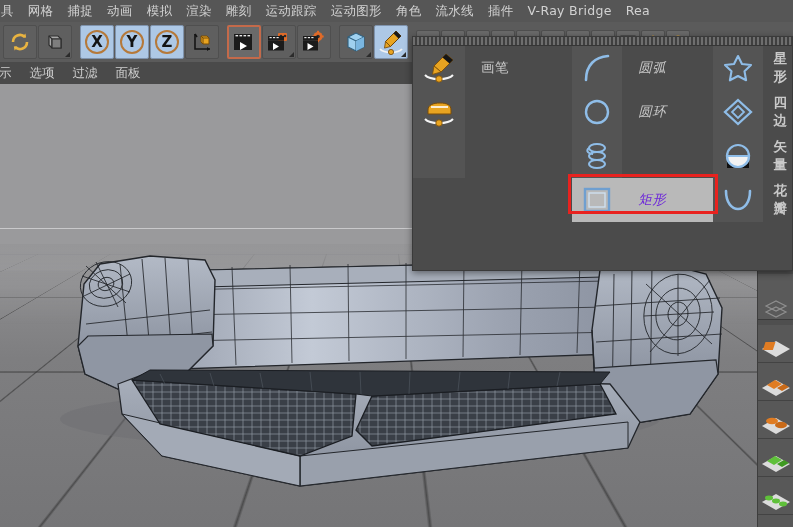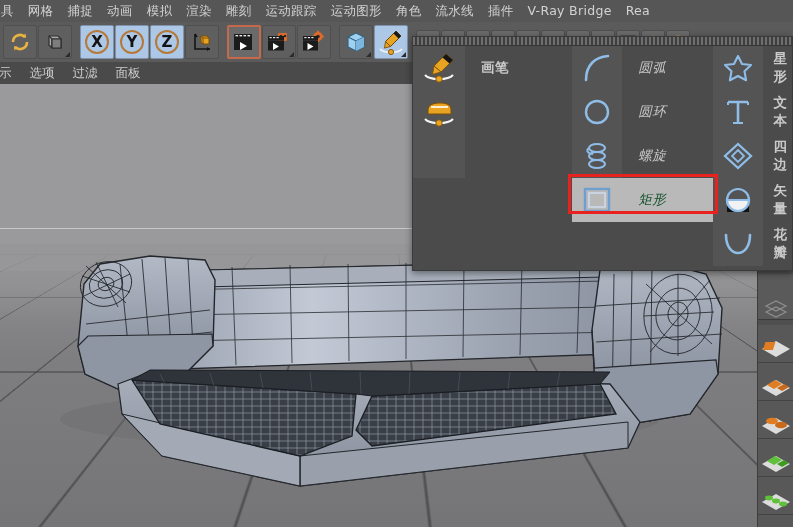--- a/index.html
+++ b/index.html
@@ -124,38 +124,38 @@
     box-shadow:0 2px 7px rgba(0,0,0,.45);
   }
   .pophandle{
     height:9px; width:100%;
     background:
       repeating-linear-gradient(to right,#6e6e6e 0 2px, #3f3f3f 2px 4px);
     border-bottom:1px solid #353535;
   }
   .popbody{ display:flex; height:226px; }
   .popcol{ display:flex; flex-direction:column; }
-  .popcol.c1{ width:160px;font-weight:bold; }
+  .popcol.c1{ width:160px; }
   .popcol.c2{ width:142px;font-style:italic; }
   .popcol.c3{ width:79px;font-weight:bold; }
   .prow{
     display:flex; align-items:center; height:44px; position:relative;
   }
   .picell{
     width:50px; height:44px; background:#545454;
     display:flex; align-items:center; justify-content:center;
     flex:0 0 50px;
   }
   .plcell{
     flex:1; height:44px; background:#4b4b4b;
     display:flex; align-items:center; padding-left:16px;
     color:#c9c9c9; font-size:13.5px; letter-spacing:.5px;
   }
   .prow.hl .picell{ background:#b9b9b9; }
-  .prow.hl .plcell{ background:#b9b9b9; color:#14532d; }
+  .prow.hl .plcell{ background:#b9b9b9; color:#6d28d9; }
   .prow.empty .picell{ background:#545454; }
   .prow.empty .plcell{ background:#4b4b4b; }
   .redbox{
     position:absolute; left:-4px; top:-4px; width:150px; height:40px;
     border:3px solid #e8221f; pointer-events:none; z-index:3;
   }
   .popcol.c3 .plcell{ padding-left:10px; }
   .popcol.c1 .picell{ flex:0 0 52px; width:52px; }
   .popcol.c2 .picell{ flex:0 0 50px; width:50px; }
   .popcol.c3 .picell{ flex:0 0 50px; width:50px; }
@@ -624,21 +624,20 @@
           <div class="picell">
             <svg width="32" height="30" viewBox="0 0 32 30">
               <g fill="none" stroke="#8fbde8" stroke-width="2.1">
                 <ellipse cx="16" cy="7" rx="8" ry="4"></ellipse>
                 <ellipse cx="16" cy="15" rx="8" ry="4"></ellipse>
                 <ellipse cx="16" cy="23" rx="8" ry="4"></ellipse>
                 <path d="M8 7c-4 3 0 6 4 6"></path>
               </g>
             </svg>
           </div>
-          <div class="plcell">螺旋</div>
         </div>
 
 
         <div class="prow hl">
           <div class="redbox"></div>
           <div class="picell">
             <svg width="30" height="28" viewBox="0 0 30 28">
               <rect x="3" y="3" width="24" height="22" fill="#b9b9b9" stroke="#6f9fd0" stroke-width="2.4"></rect>
               <rect x="7" y="7" width="16" height="14" fill="none" stroke="#cfe0f0" stroke-width="1.4"></rect>
             </svg>
@@ -651,29 +650,20 @@
 
         <div class="prow">
           <div class="picell">
             <svg width="32" height="30" viewBox="0 0 32 30">
               <path d="M16 3l4 8 9 1-6.5 6.3 1.6 9L16 23l-8.1 4.3 1.6-9L3 12l9-1z" fill="none" stroke="#8fbde8" stroke-width="2.1" stroke-linejoin="round"></path>
             </svg>
           </div>
           <div class="plcell">星形</div>
         </div>
 
-        <div class="prow">
-          <div class="picell">
-            <svg width="32" height="30" viewBox="0 0 32 30">
-              <path d="M6 5h20M16 5v21" fill="none" stroke="#8fbde8" stroke-width="2.6"></path>
-              <path d="M6 5v3M26 5v3M11 26h10" fill="none" stroke="#8fbde8" stroke-width="2"></path>
-            </svg>
-          </div>
-          <div class="plcell">文本</div>
-        </div>
 
         <div class="prow">
           <div class="picell">
             <svg width="32" height="30" viewBox="0 0 32 30">
               <path d="M16 3l13 12-13 12L3 15z" fill="none" stroke="#8fbde8" stroke-width="2.3"></path>
               <path d="M16 9l6 6-6 6-6-6z" fill="none" stroke="#8fbde8" stroke-width="1.8"></path>
             </svg>
           </div>
           <div class="plcell">四边</div>
         </div>

